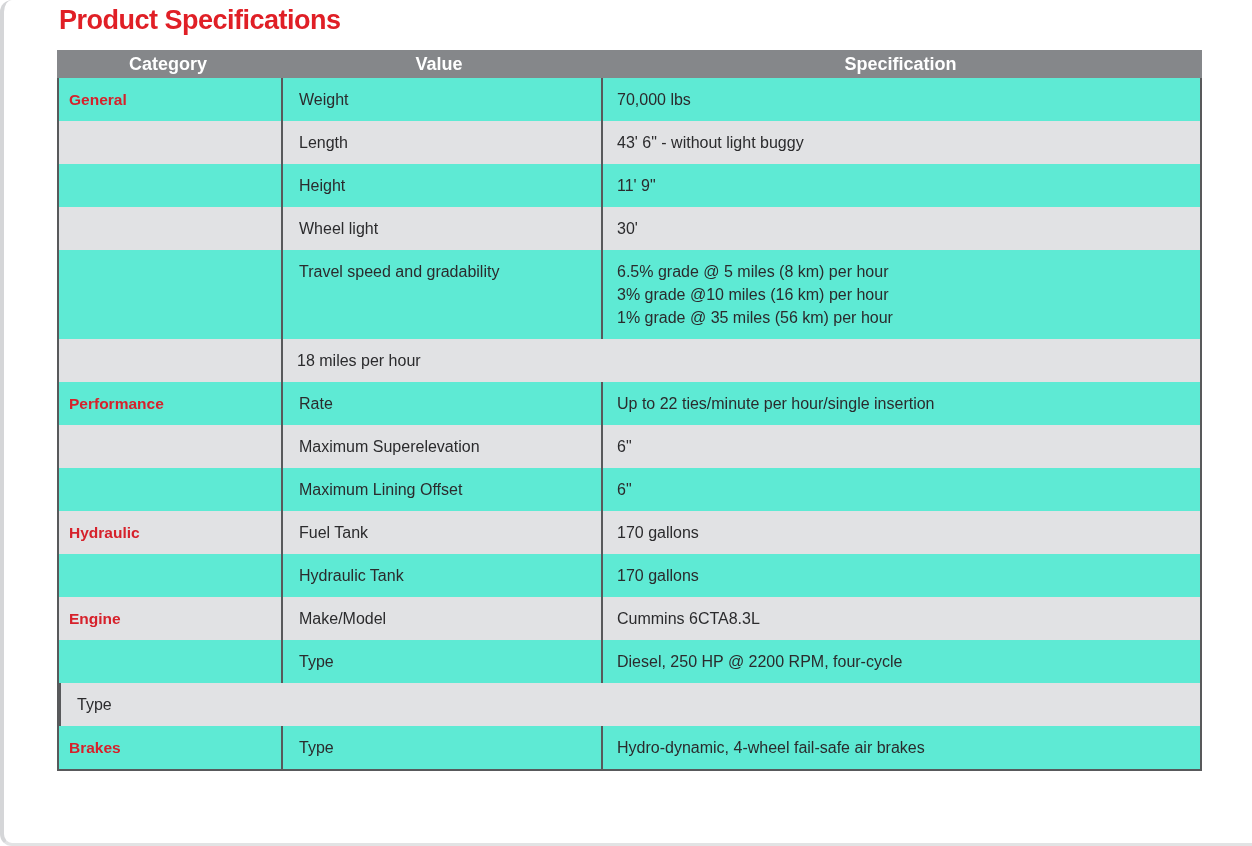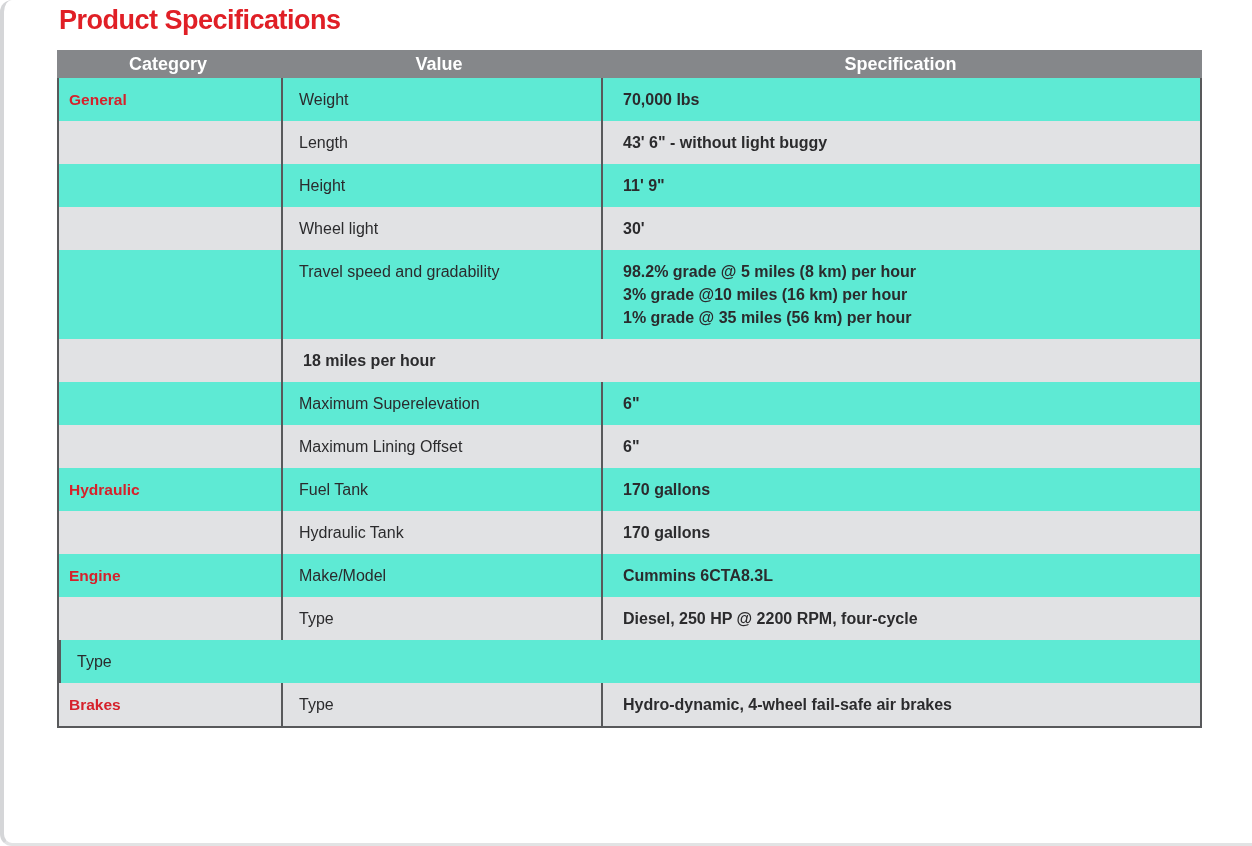--- a/index.html
+++ b/index.html
@@ -64,24 +64,23 @@
     font-weight: bold;
     font-size: 15.5px;
     color: #d6212b;
   }
   .spec-cell {
     border-left: 2px solid #58595b;
     padding-left: 16px;
   }
   .val-cell {
     border-left: 2px solid #58595b;
-    padding-left: 20px;
+    padding-left: 14px;
     padding-right: 40px;
     white-space: pre-line;
-    font-weight: bold;
   }
 </style>
 </head>
 <body>
 
 <div class="page-card">
 
   <h1 class="page-title">Product Specifications</h1>
 
   <div class="spec-table">
@@ -110,27 +109,32 @@
         <div class="cell val-cell">11' 9"</div>
       </div>
       <div class="row">
         <div class="cell cat-cell"></div>
         <div class="cell spec-cell">Wheel light</div>
         <div class="cell val-cell">30'</div>
       </div>
       <div class="row">
         <div class="cell cat-cell"></div>
         <div class="cell spec-cell">Travel speed and gradability</div>
-        <div class="cell val-cell">98.2% grade @ 5 miles (8 km) per hour
+        <div class="cell val-cell">6.5% grade @ 5 miles (8 km) per hour
 3% grade @10 miles (16 km) per hour
 1% grade @ 35 miles (56 km) per hour</div>
       </div>
       <div class="row">
         <div class="cell cat-cell"></div>
         <div class="cell val-cell">18 miles per hour</div>
+      </div>
+      <div class="row">
+        <div class="cell cat-cell">Performance</div>
+        <div class="cell spec-cell">Rate</div>
+        <div class="cell val-cell">Up to 22 ties/minute per hour/single insertion</div>
       </div>
       <div class="row">
         <div class="cell cat-cell"></div>
         <div class="cell spec-cell">Maximum Superelevation</div>
         <div class="cell val-cell">6"</div>
       </div>
       <div class="row">
         <div class="cell cat-cell"></div>
         <div class="cell spec-cell">Maximum Lining Offset</div>
         <div class="cell val-cell">6"</div>

